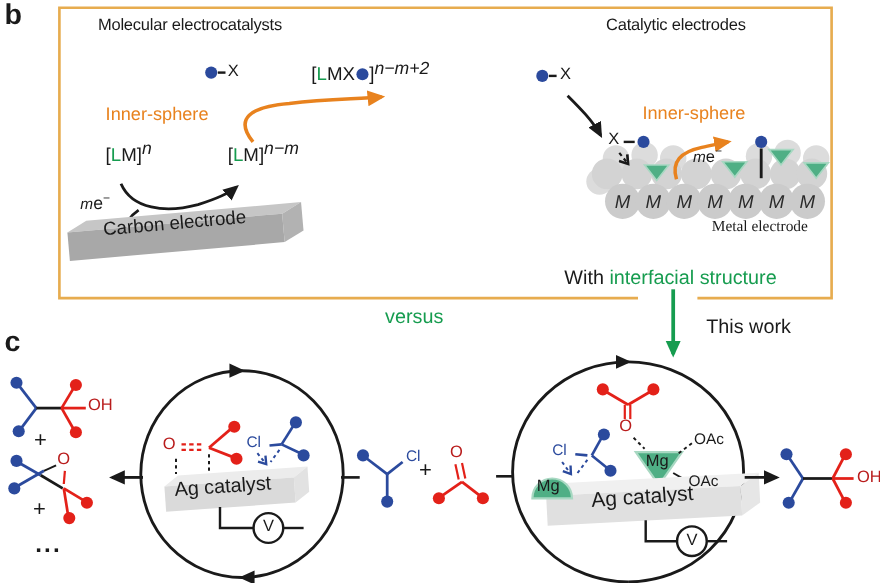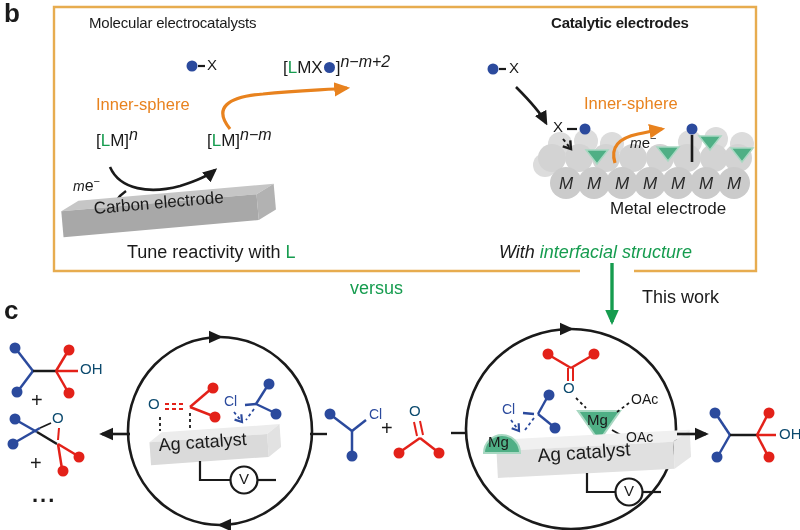--- a/index.html
+++ b/index.html
@@ -3,21 +3,21 @@
 <meta charset="utf-8">
 <style>
   html,body{margin:0;padding:0;background:#fff;}
   #fig{position:relative;width:800px;height:530px;background:#ffffff;overflow:hidden;
        font-family:"Liberation Sans",sans-serif;}
   #art{position:absolute;left:0;top:0;}
   .t{position:absolute;white-space:nowrap;color:#1a1a1a;line-height:1.05;
      font-family:"Liberation Sans",sans-serif;}
   .green{color:#169C4F;}
   .orange{color:#E8821E;}
-  .red{color:#0c4a6e;}
+  .red{color:#b91c1c;}
   .blue{color:#2B4A9D;}
   .panel-label{font-size:26px;font-weight:800;}
   .title{font-size:15px;letter-spacing:-0.2px;}
   .formula{font-size:17px;}
   .caption{font-size:18px;}
   .sup{font-size:16px;position:relative;top:-6.5px;font-style:italic;letter-spacing:0;}
   .supn{font-size:11px;position:relative;top:-6.5px;}
   .em{font-style:italic;font-size:14px;}
   .idot{display:inline-block;width:11px;height:11px;border-radius:50%;
         background:#2B4A9D;margin:0 1px;}
@@ -264,45 +264,44 @@
     <circle cx="717" cy="457" r="5.5" fill="#2B4A9D" stroke="none"></circle>
     <circle cx="769" cy="413" r="5.5" fill="#E32119" stroke="none"></circle>
     <circle cx="769" cy="457" r="5.5" fill="#E32119" stroke="none"></circle>
   </g>
 </svg>
 
 <div class="t panel-label" style="left:4px;top:0px;">b</div>
 <div class="t panel-label" style="left:4px;top:297px;">c</div>
 
 <div class="t title" style="left:89px;top:15px;text-align:center;">Molecular electrocatalysts</div>
-<div class="t title" style="left:551px;top:15px;font-weight:bold;">Catalytic electrodes</div>
+<div class="t title" style="left:551px;top:15px;">Catalytic electrodes</div>
 
 <div class="t chem" style="left:207px;top:57px;">X</div>
 
 <div class="t formula" style="left:283px;top:59px;"><span>[</span><span class="green">L</span><span>MX</span><span class="idot"></span><span>]</span><span class="sup">n−m+2</span></div>
 
 <div class="t orange" style="left:96px;top:96px;font-size:16.5px;">Inner-sphere</div>
 
 <div class="t formula" style="left:96px;top:132px;"><span>[</span><span class="green">L</span><span>M]</span><span class="sup">n</span></div>
 
 <div class="t formula" style="left:207px;top:132px;"><span>[</span><span class="green">L</span><span>M]</span><span class="sup">n−m</span></div>
 
 <div class="t" style="left:73px;top:178px;font-size:16px;"><span class="em">m</span><span>e</span><span class="supn">−</span></div>
 
 <div class="t rot" style="left:93px;top:200px;font-size:17px;transform:rotate(-5deg);">Carbon electrode</div>
 
-<div class="t caption" style="left:127px;top:243px;"><span>Tune reactivity with</span> <span class="green">L</span></div>
 <div class="t caption green" style="left:350px;top:243px;margin-top:36px;">versus</div>
-<div class="t caption" style="left:499px;top:243px;font-style:italic;"><span>With</span> <span class="green">interfacial structure</span></div>
+<div class="t caption" style="left:513px;top:243px;"><span>With</span> <span class="green">interfacial structure</span></div>
 
 <div class="t chem" style="left:509px;top:60px;">X</div>
 <div class="t orange" style="left:584px;top:95px;font-size:16.5px;">Inner-sphere</div>
 <div class="t chem" style="left:553px;top:119px;">X</div>
 <div class="t" style="left:630px;top:135px;font-size:15px;"><span class="em">m</span><span>e</span><span class="supn">−</span></div>
-<div class="t" style="left:610px;top:200px;font-size:17px;">Metal electrode</div>
+<div class="t" style="left:647px;top:200px;font-size:14px;font-family:Liberation Serif, serif;">Metal electrode</div>
 
 <div class="t" style="left:642px;top:288px;font-size:18px;text-align:center;">This work</div>
 
 <div class="t chem red" style="left:80px;top:361px;">OH</div>
 <div class="t" style="left:31px;top:390px;font-size:20px;">+</div>
 <div class="t chem red" style="left:52px;top:410px;">O</div>
 <div class="t" style="left:30px;top:453px;font-size:20px;">+</div>
 <div class="t" style="left:32px;top:483px;font-size:22px;font-weight:700;letter-spacing:2px;">...</div>
 
 <div class="t chem red" style="left:148px;top:396px;">O</div>

